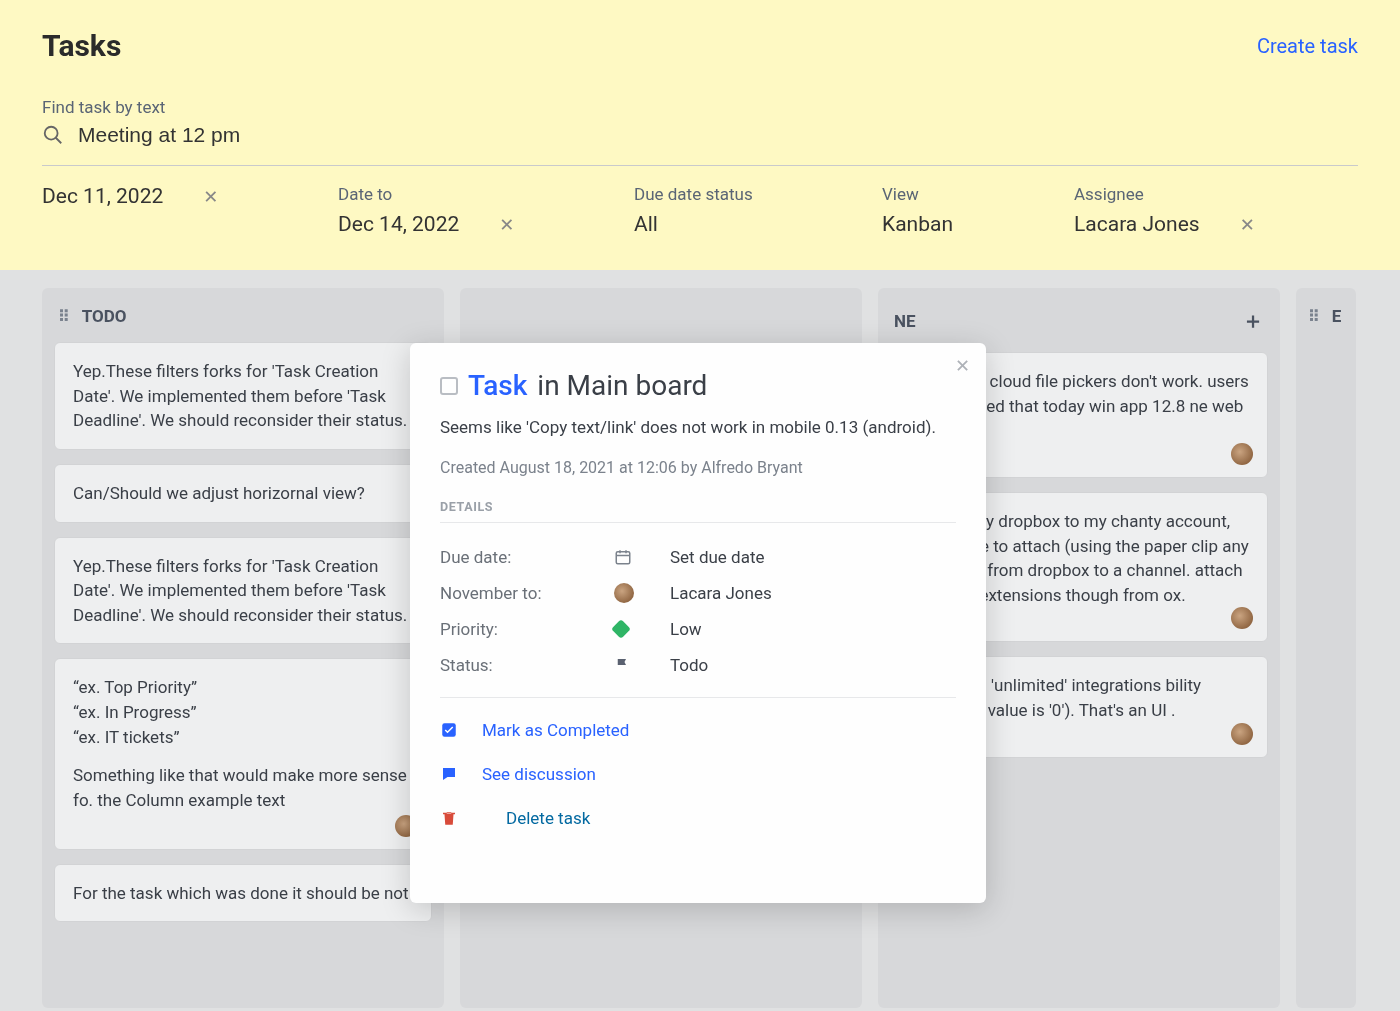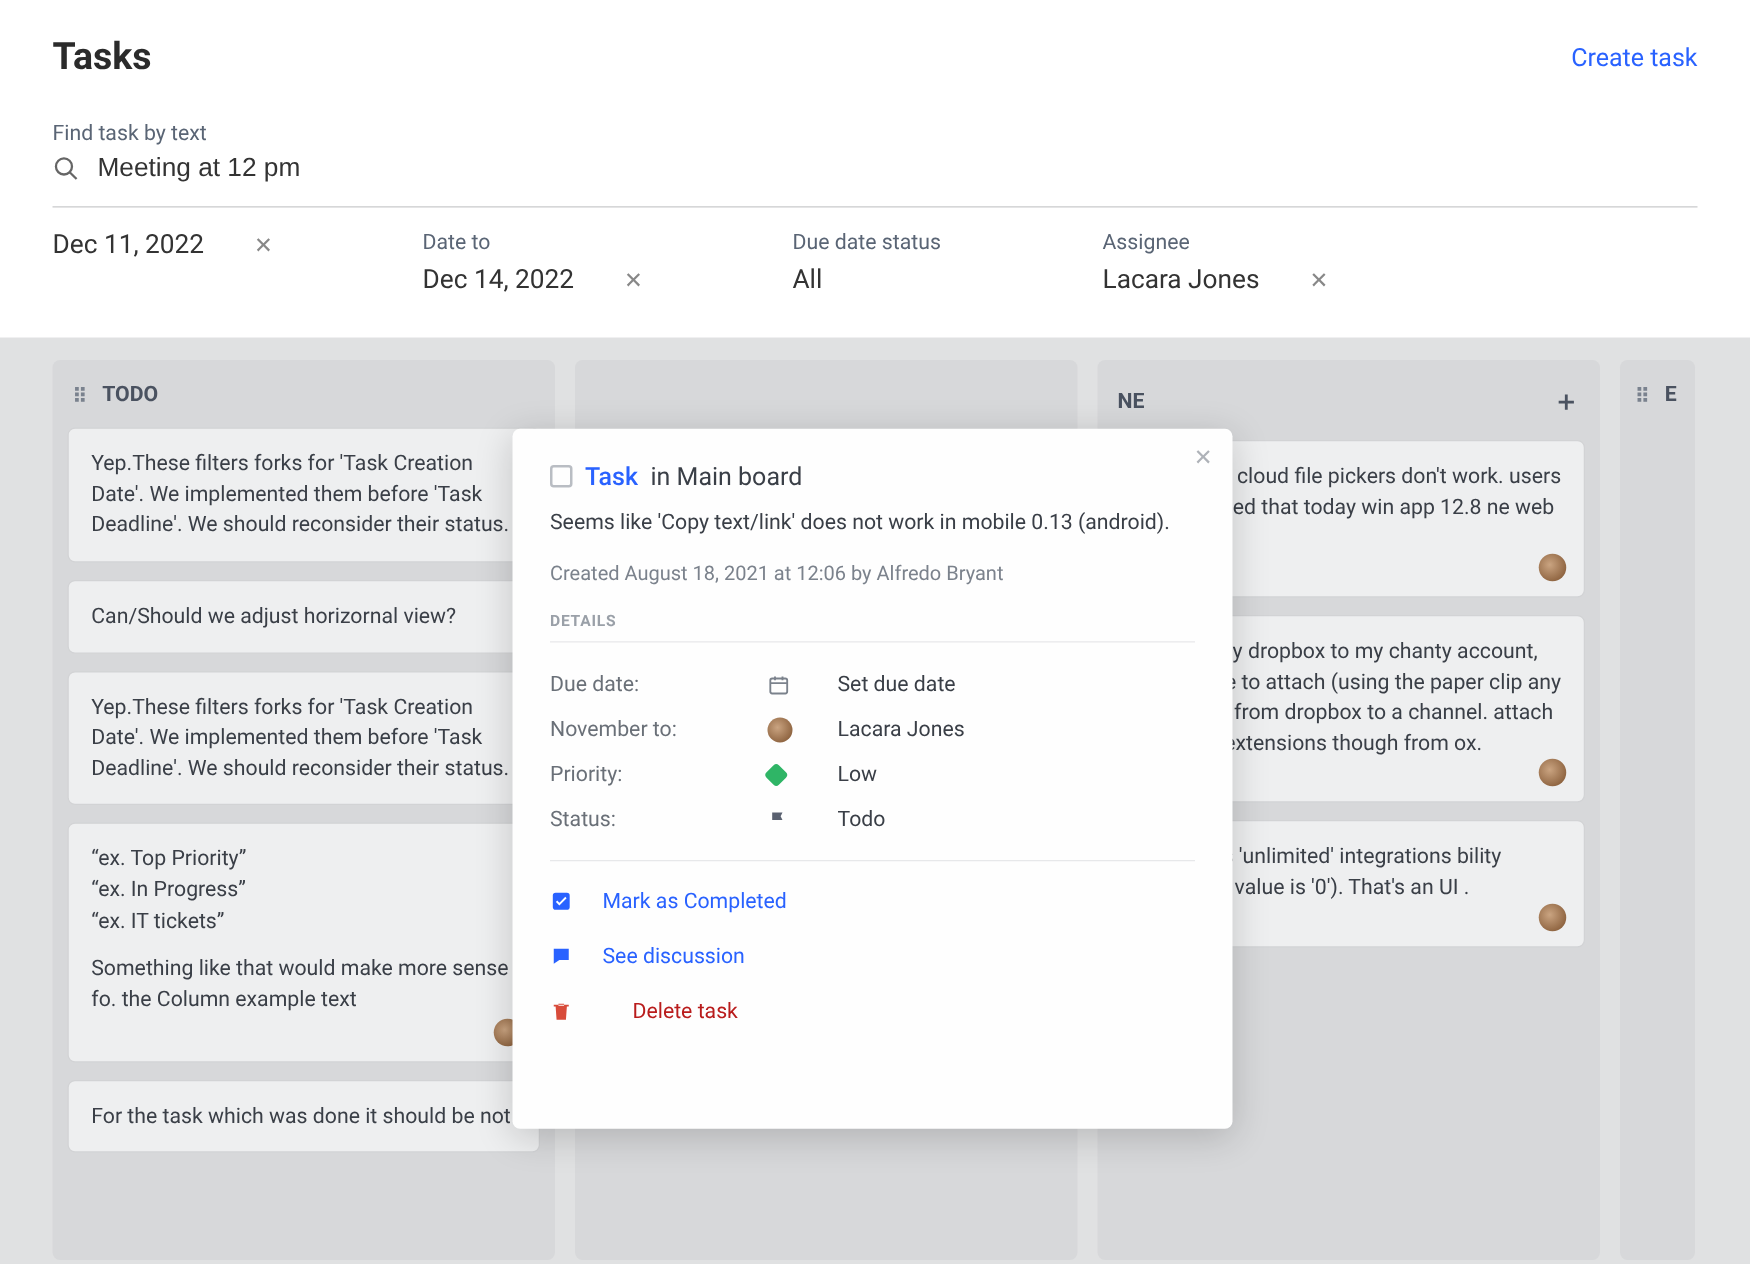--- a/index.html
+++ b/index.html
@@ -8,21 +8,21 @@
   background: #e0e1e2;
   width: 1400px;
   height: 1011px;
   overflow: hidden;
   position: relative;
   font-size: 17px;
   color: #333;
 }
 
 
-.header { padding: 28px 42px 10px 42px; background: #ffffff; }
+.header { padding: 28px 42px 10px 42px; background: #fef9c3; }
 .titlebar { display: flex; justify-content: space-between; align-items: center; margin-bottom: 34px; }
 .page-title { font-size: 30px; font-weight: 700; color: #2b2b2b; }
 .create-link { color: #2962ff; font-size: 20px; cursor: pointer; }
 
 .search-block { margin-bottom: 12px; }
 .search-label { color: #5a6575; font-size: 17px; margin-bottom: 6px; display: block; }
 .search-row { display: flex; align-items: center; gap: 14px; }
 .search-icon { color: #666; }
 .search-input {
   border: none; background: transparent; font-size: 21px; color: #333; outline: none; width: 600px;
@@ -66,21 +66,21 @@
   position: absolute; right: 14px; bottom: 12px;
 }
 
 
 .modal {
   position: absolute; left: 410px; top: 343px; width: 576px; height: 560px;
   background: #fefefe; border-radius: 6px; box-shadow: 0 6px 30px rgba(0,0,0,0.18);
   padding: 26px 30px 24px 30px;
 }
 .modal .close-x { position: absolute; right: 16px; top: 12px; color: #aeb2b8; font-size: 18px; cursor: pointer; }
-.modal-head { display: flex; align-items: center; gap: 10px; font-size: 20px; margin-bottom: 14px;}
+.modal-head { display: flex; align-items: center; gap: 10px; font-size: 28px; margin-bottom: 14px;}
 .modal-head .checkbox {
   width: 18px; height: 18px; border: 2px solid #b9bdc3; border-radius: 3px; display: inline-block;
 }
 .modal-head .task-word { color: #2962ff; font-weight: 500; }
 .modal-head .rest { color: #3a3f47; }
 .modal-desc { color: #3a3f47; font-size: 17px; line-height: 1.4; margin-bottom: 18px; }
 .modal-meta { color: #7b828c; font-size: 16px; margin-bottom: 22px; }
 .section-label { color: #9aa0a8; font-size: 12.5px; letter-spacing: 0.6px; font-weight: 700; margin-bottom: 8px;}
 .hr { height: 1px; background: #e7e8ea; margin-bottom: 16px; }
 
@@ -92,21 +92,21 @@
   width: 20px; height: 20px; border-radius: 50%;
   background: radial-gradient(circle at 40% 40%, #caa481, #7a4e2a);
 }
 .diamond { width: 14px; height: 14px; background: #2fb566; transform: rotate(45deg); border-radius: 3px; }
 .flag { color: #5a6170; }
 
 .hr2 { height: 1px; background: #e7e8ea; margin: 14px 0 10px 0; }
 .action-row { display: flex; align-items: center; gap: 22px; padding: 12px 0; font-size: 17px; cursor: pointer;}
 .action-row .ai { width: 22px; display:flex; align-items:center; }
 .action-row.blue { color: #2962ff; gap: 20px; }
-.action-row.red { color: #b91c1c; gap: 44px; }
+.action-row.red { color: #0369a1; gap: 44px; }
 
 
 svg { display: block; }
 </style>
 </head>
 <body>
 
 <div class="header">
   <div class="titlebar">
     <div class="page-title">Tasks</div>
@@ -141,20 +141,26 @@
         <span>Dec 14, 2022</span>
         <span class="clear-x">✕</span>
       </div>
     </div>
     <div class="filter-col dds">
       <div class="filter-label">Due date status</div>
       <div class="filter-value">
           <span>All</span>
         </div>
     </div>
+    <div class="filter-col vw">
+      <div class="filter-label">View</div>
+      <div class="filter-value">
+          <span>Kanban</span>
+        </div>
+    </div>
     <div class="filter-col as">
       <div class="filter-label">Assignee</div>
       <div class="filter-value">
         <span>Lacara Jones</span>
         <span class="clear-x">✕</span>
       </div>
     </div>
   </div>
 </div>
 

